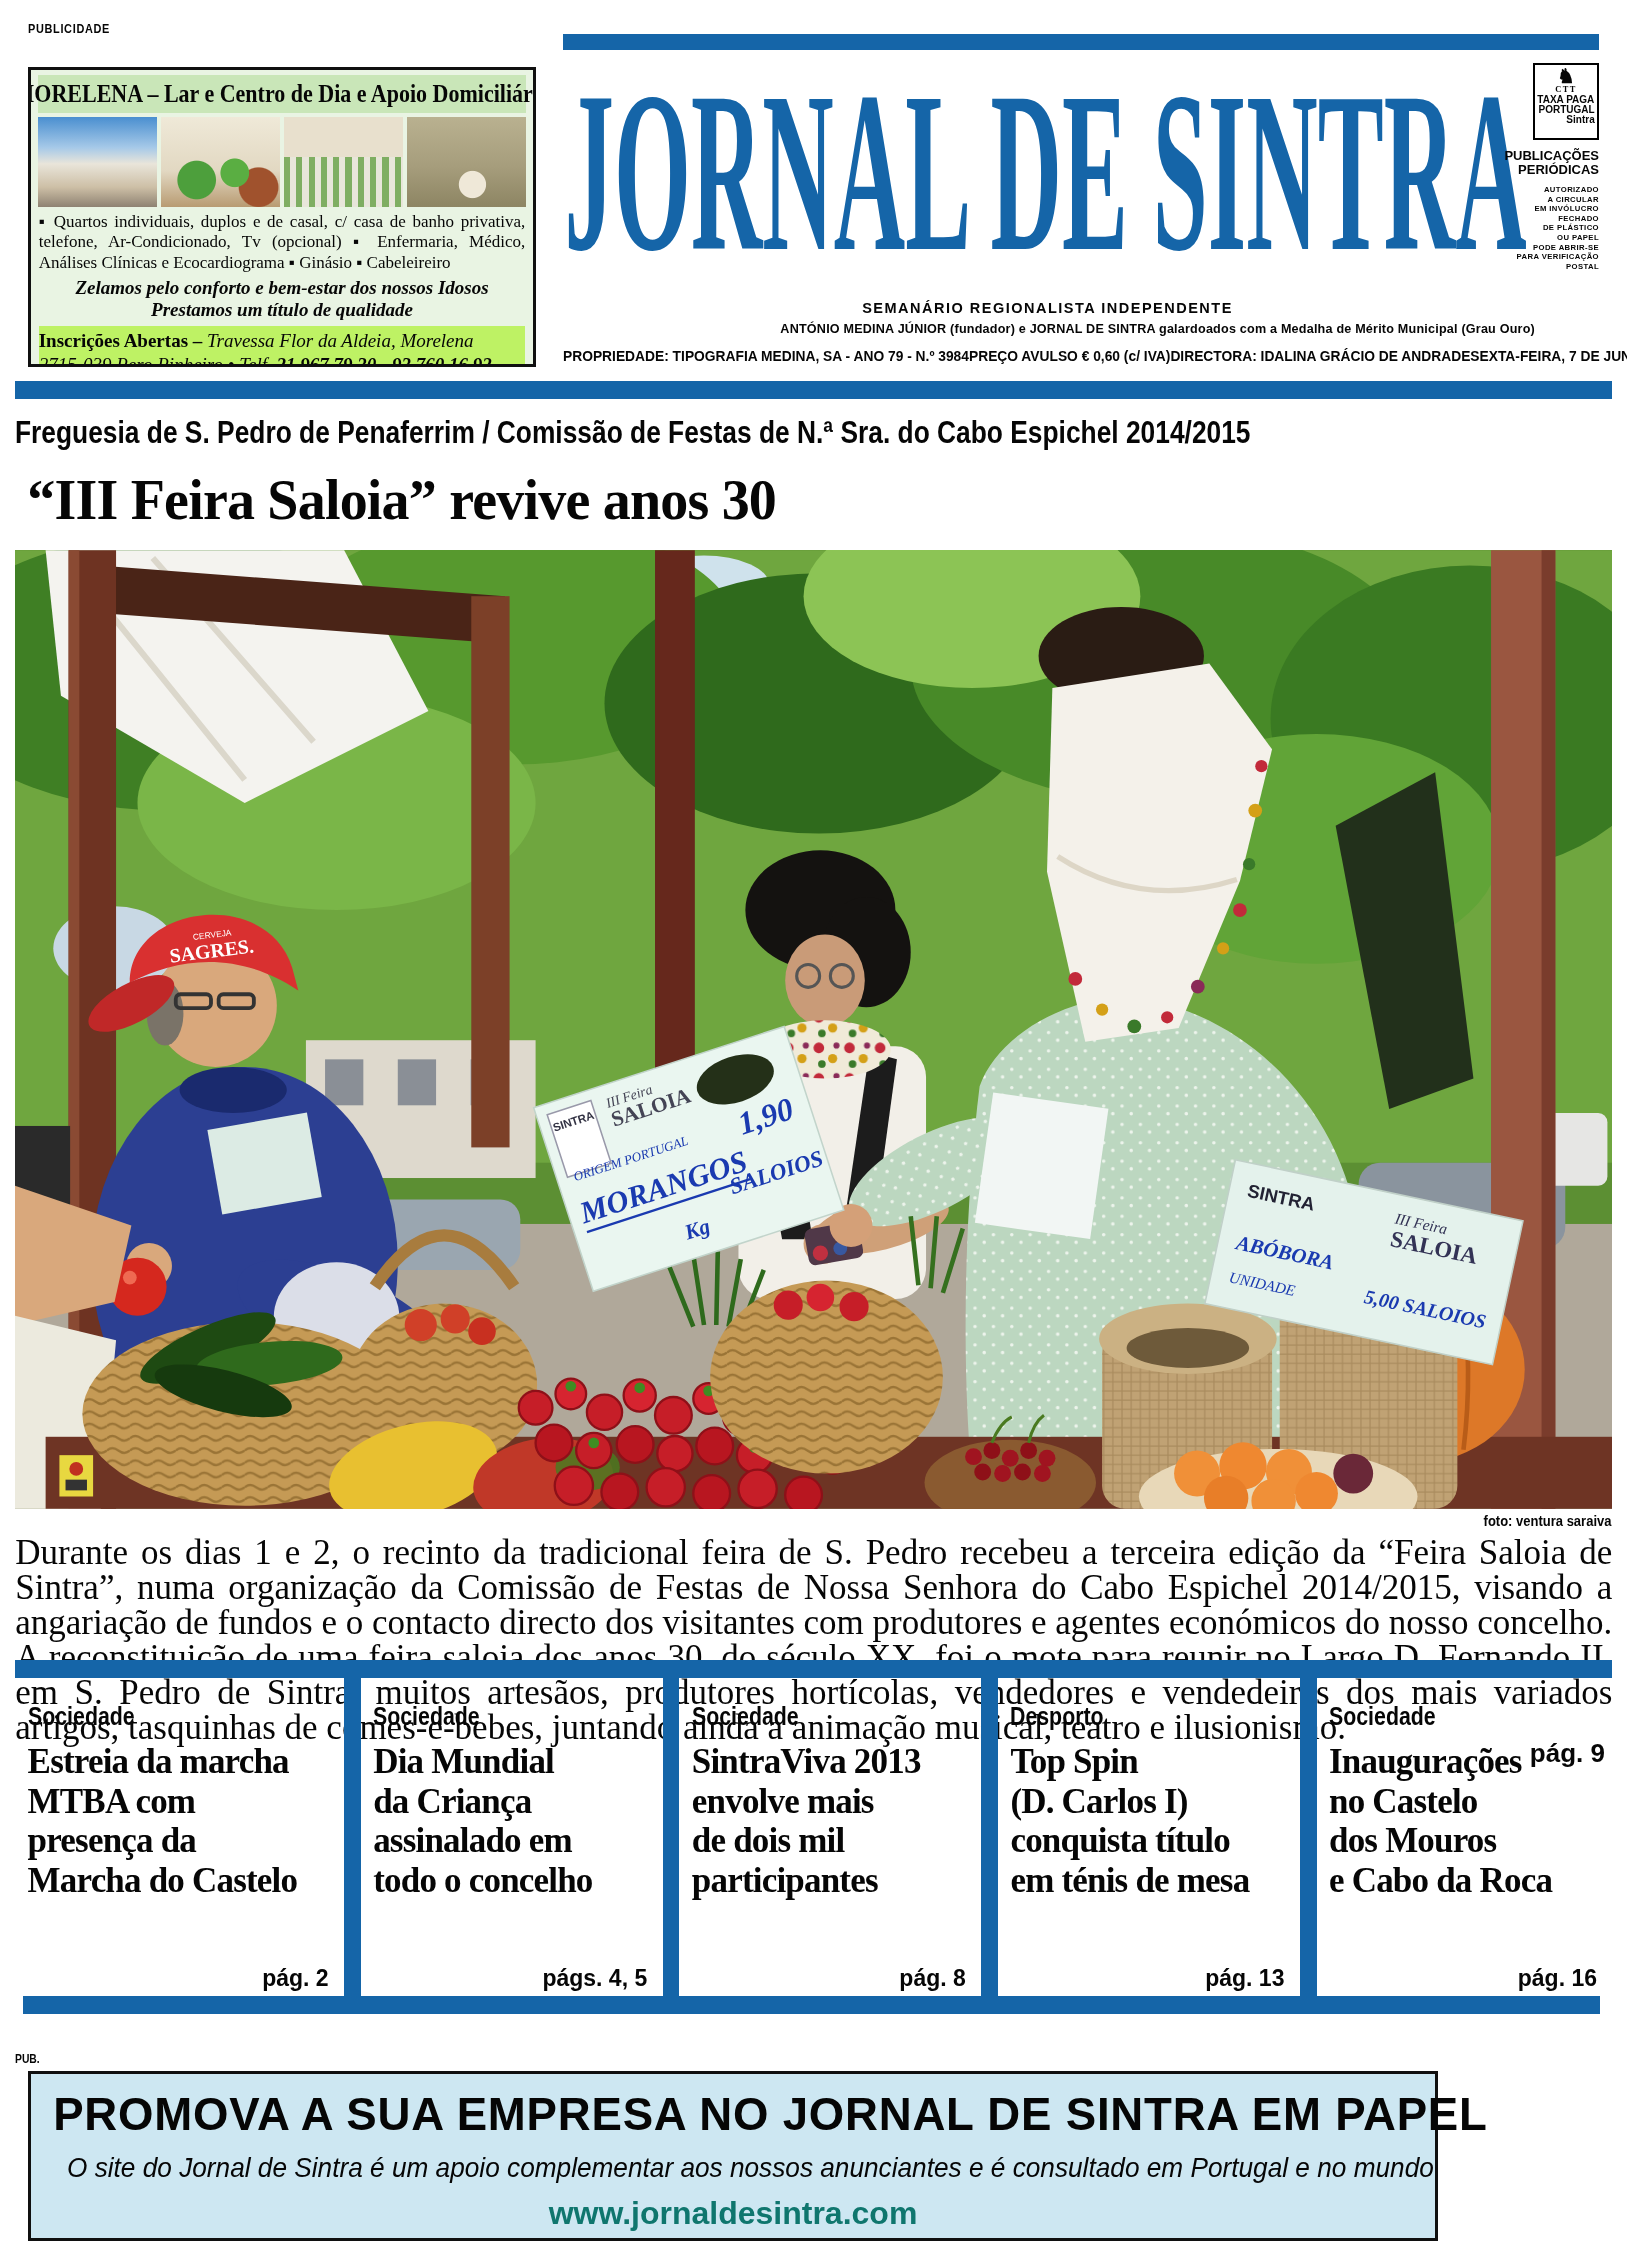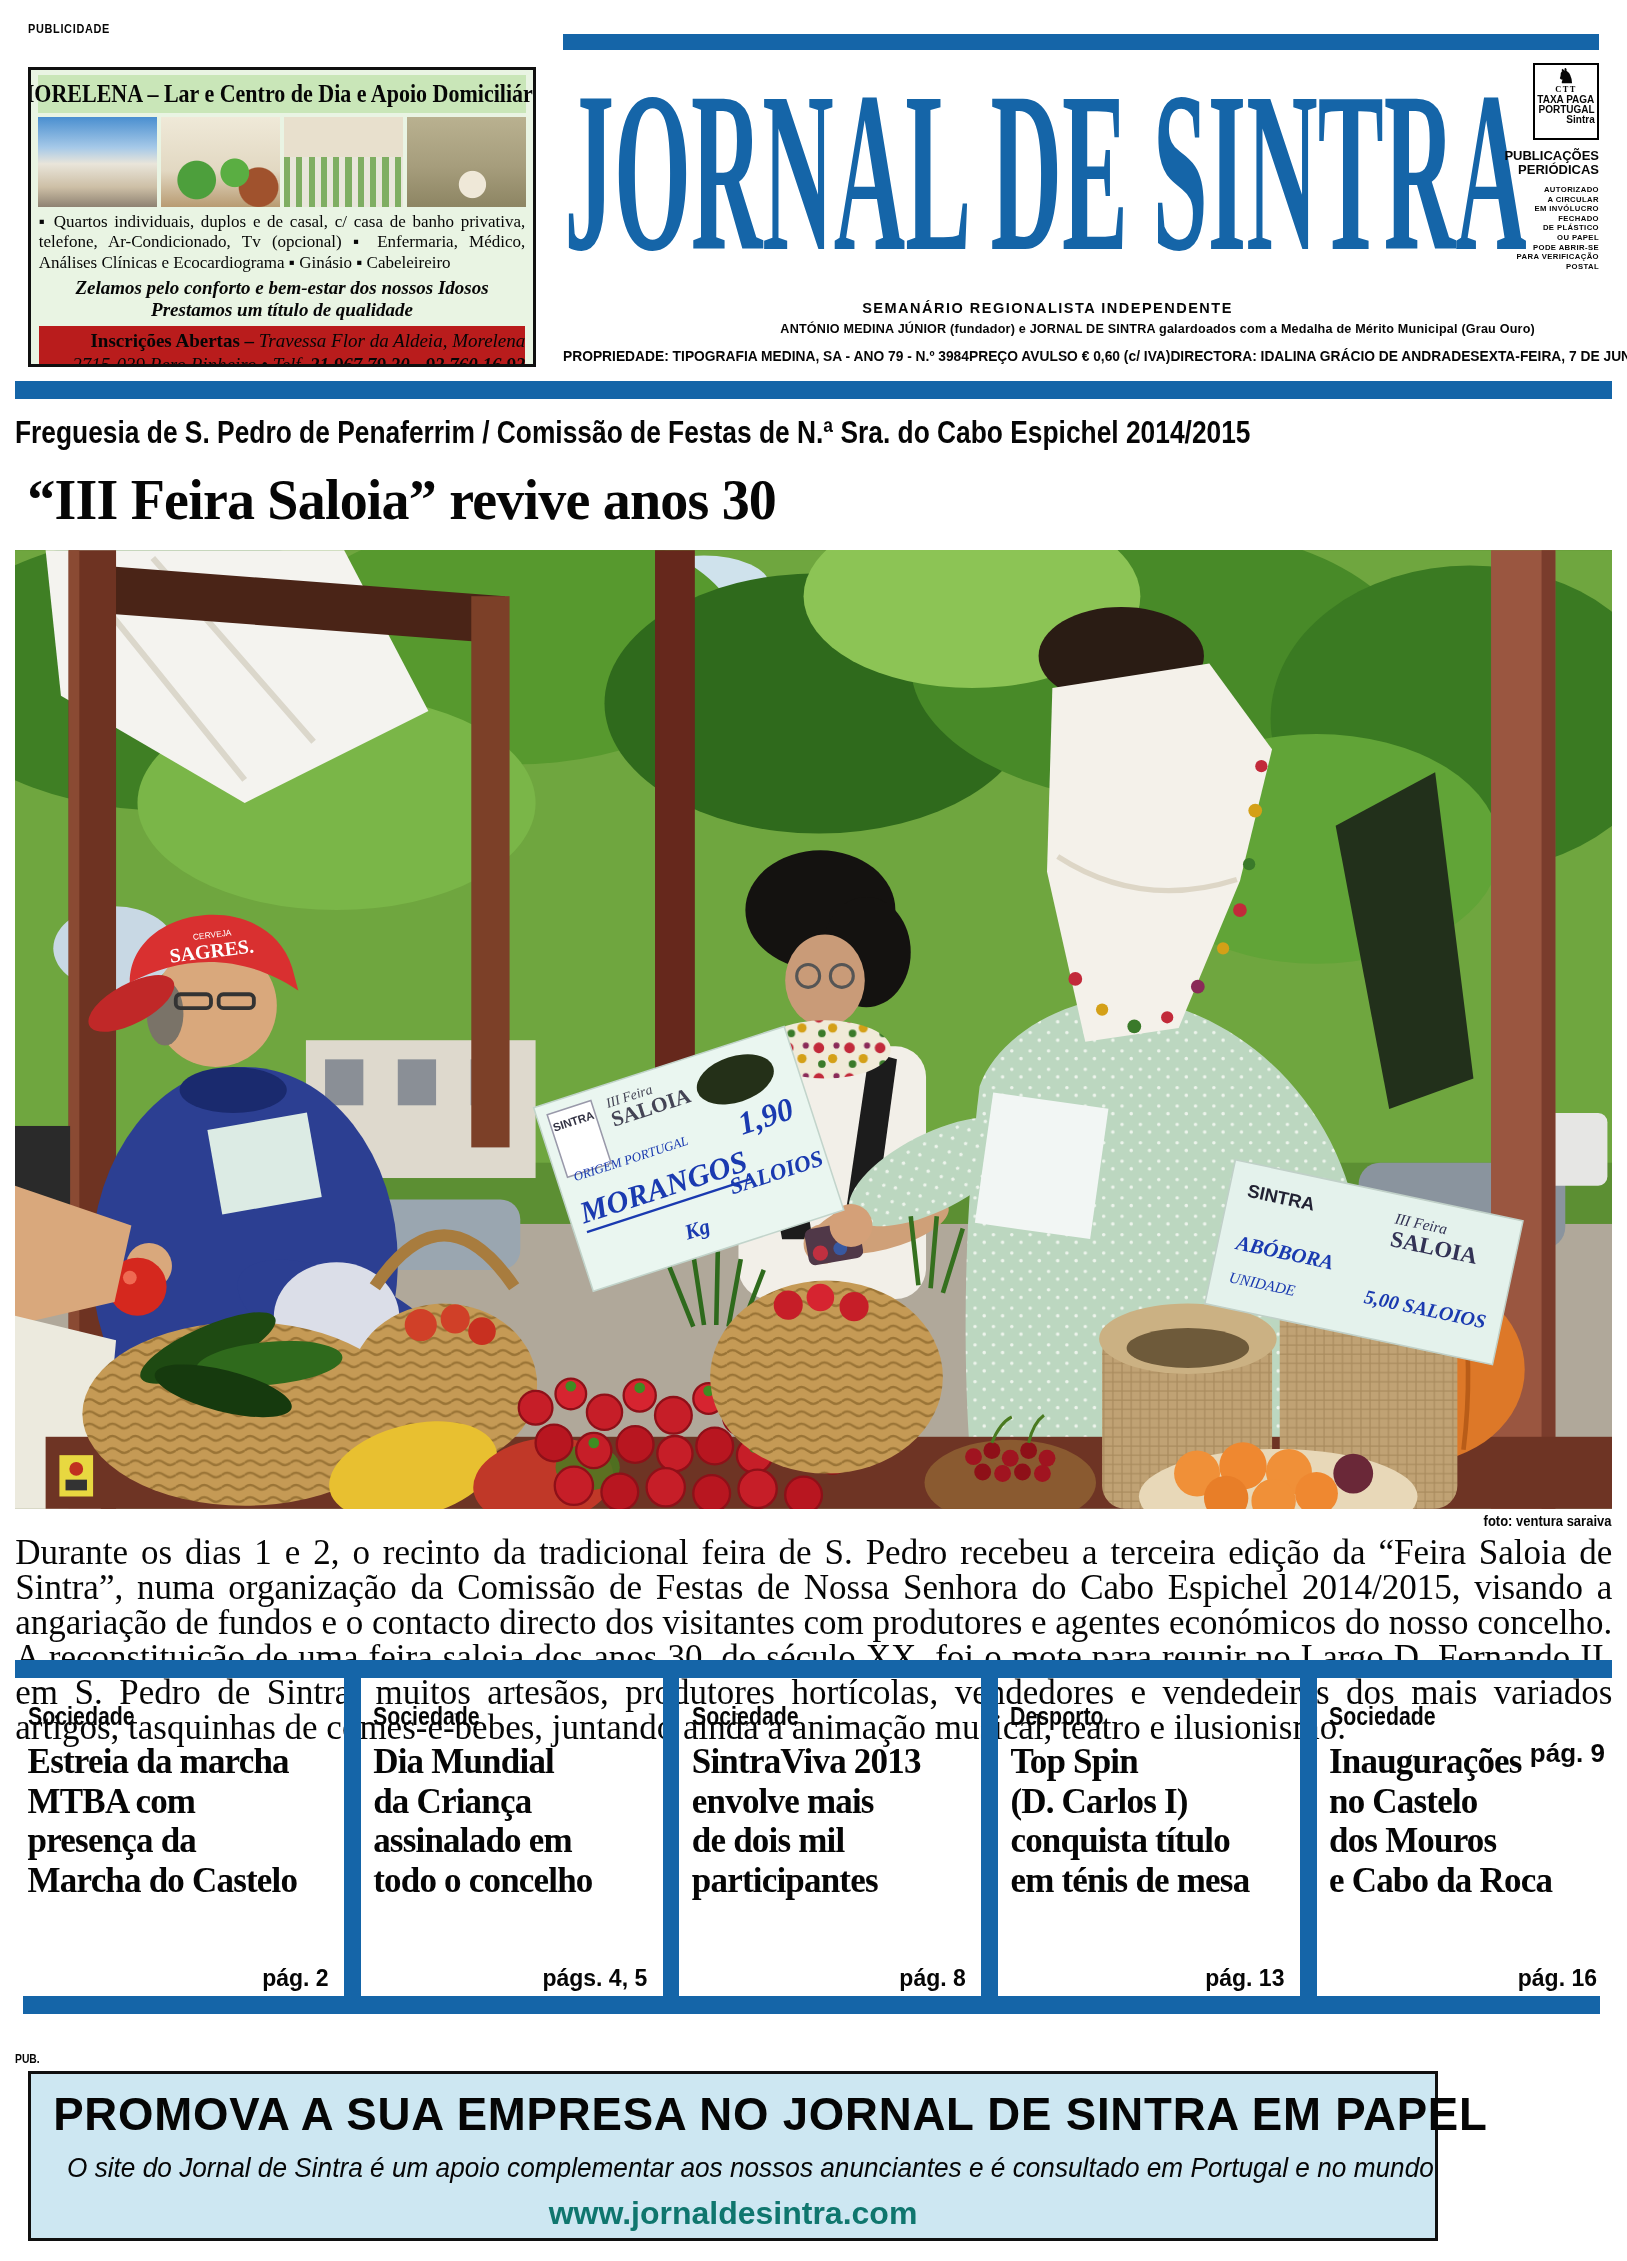--- a/index.html
+++ b/index.html
@@ -22,21 +22,21 @@
   .ph-lounge{background:radial-gradient(circle at 30% 70%,#4d9f3c 0 18%,transparent 19%),
              radial-gradient(circle at 62% 62%,#5aae42 0 15%,transparent 16%),
              radial-gradient(circle at 82% 78%,#a0522d 0 16%,transparent 17%),
              linear-gradient(180deg,#efe9d8 0%,#e2d8c2 60%,#b89b72 100%);}
   .ph-bedroom{background:linear-gradient(180deg,#e8e0cd 0 45%,transparent 45%),
               repeating-linear-gradient(90deg,#7fae62 0 6.1px,#e8e6da 6.1px 12.3px);background-color:#dcd2ba;}
   .ph-bath{background:radial-gradient(circle at 55% 75%,#efe8d8 0 14%,transparent 15%),
            linear-gradient(180deg,#b9b190 0%,#a69d7c 55%,#8d8563 100%);}
   .mor-features{margin:4.6px 7.7px 0 7.7px;font-size:17px;line-height:1.2;text-align:justify;}
   .mor-tagline{margin-top:3.8px;text-align:center;font-weight:bold;font-style:italic;font-size:19px;line-height:1.16;}
-  .mor-inscr{margin:5.4px 7.7px 0 7.7px;background:#b91c1c;text-align:right;font-size:19px;line-height:1.26;padding:3.1px 0 4.6px 0;}
+  .mor-inscr{margin:5.4px 7.7px 0 7.7px;background:#bef264;text-align:left;font-size:19px;line-height:1.26;padding:3.1px 0 4.6px 0;}
   .mor-inscr .b{font-weight:bold;}
   .mor-inscr .i{font-style:italic;}
   .mor-inscr .bi{font-weight:bold;font-style:italic;}
 
   
   .mh-rule{position:absolute;left:563px;top:34px;width:1036px;height:16px;background:#1565a8;}
   .mh-title-svg{position:absolute;left:561px;top:52px;width:970px;height:237px;overflow:visible;}
   .stamp{position:absolute;left:1533px;top:63px;width:66px;height:77px;box-sizing:border-box;border:2.3px solid #000;
          font-family:"Liberation Sans",sans-serif;font-weight:bold;background:#fff;padding:0.8px 2.3px;line-height:1.04;}
   .stamp .horse{display:block;text-align:center;font-size:20px;line-height:20px;}

